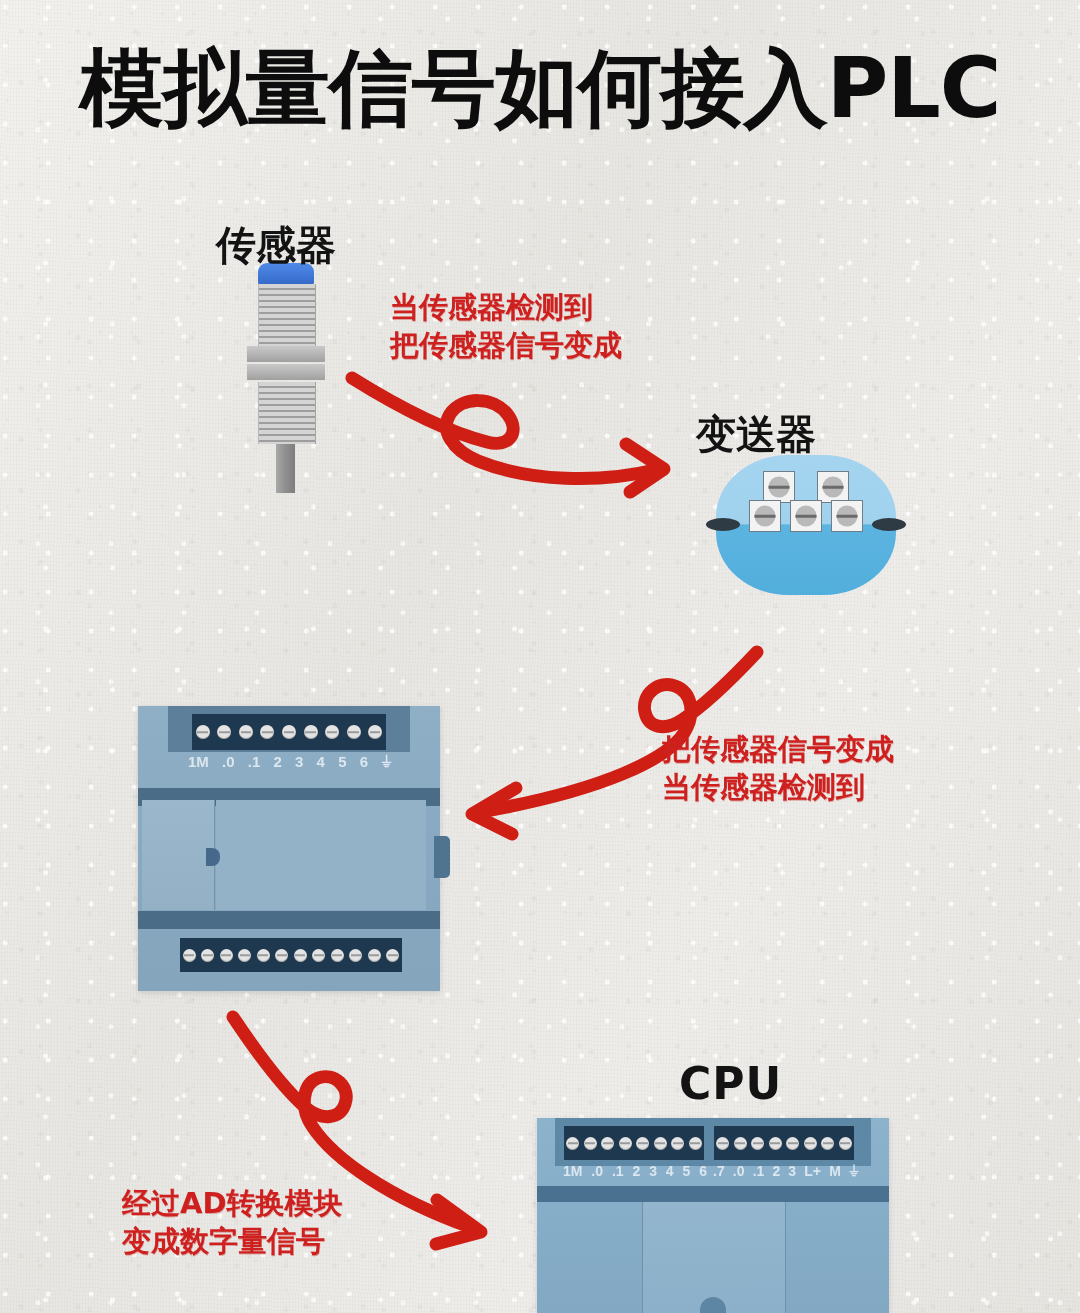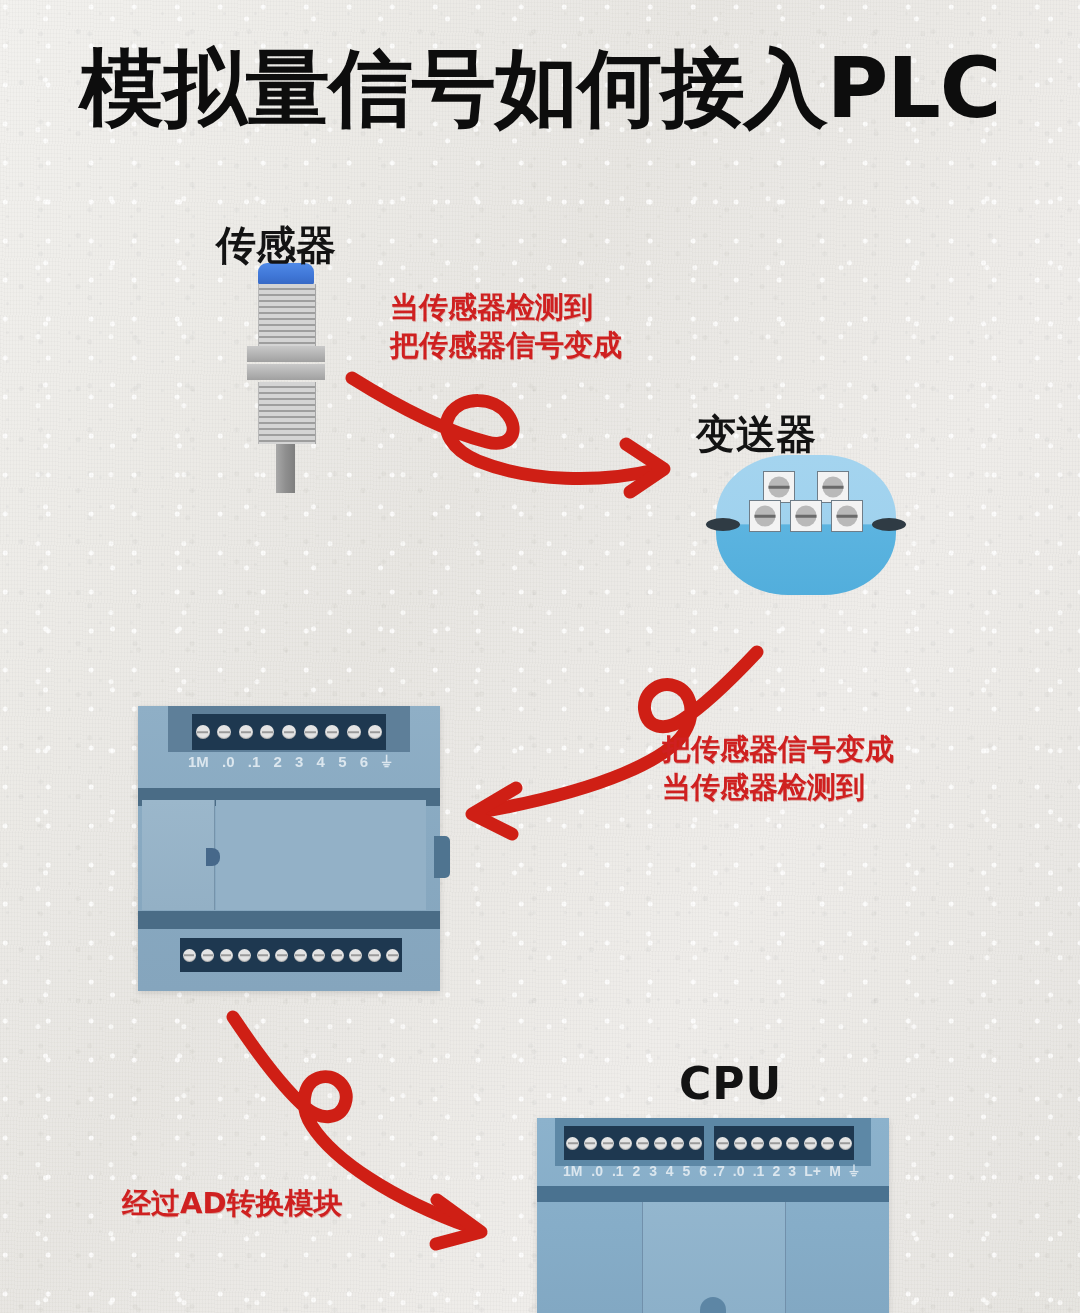--- a/index.html
+++ b/index.html
@@ -425,15 +425,16 @@
   <div class="note" id="note-1">
     <div>当传感器检测到</div>
     <div>把传感器信号变成</div>
   </div>
   <div class="note" id="note-2">
     <div>把传感器信号变成</div>
     <div>当传感器检测到</div>
   </div>
   <div class="note" id="note-3">
     <div>经过AD转换模块</div>
+    <div>变成数字量信号</div>
   </div>
 
 </div>
 
 </body></html>

